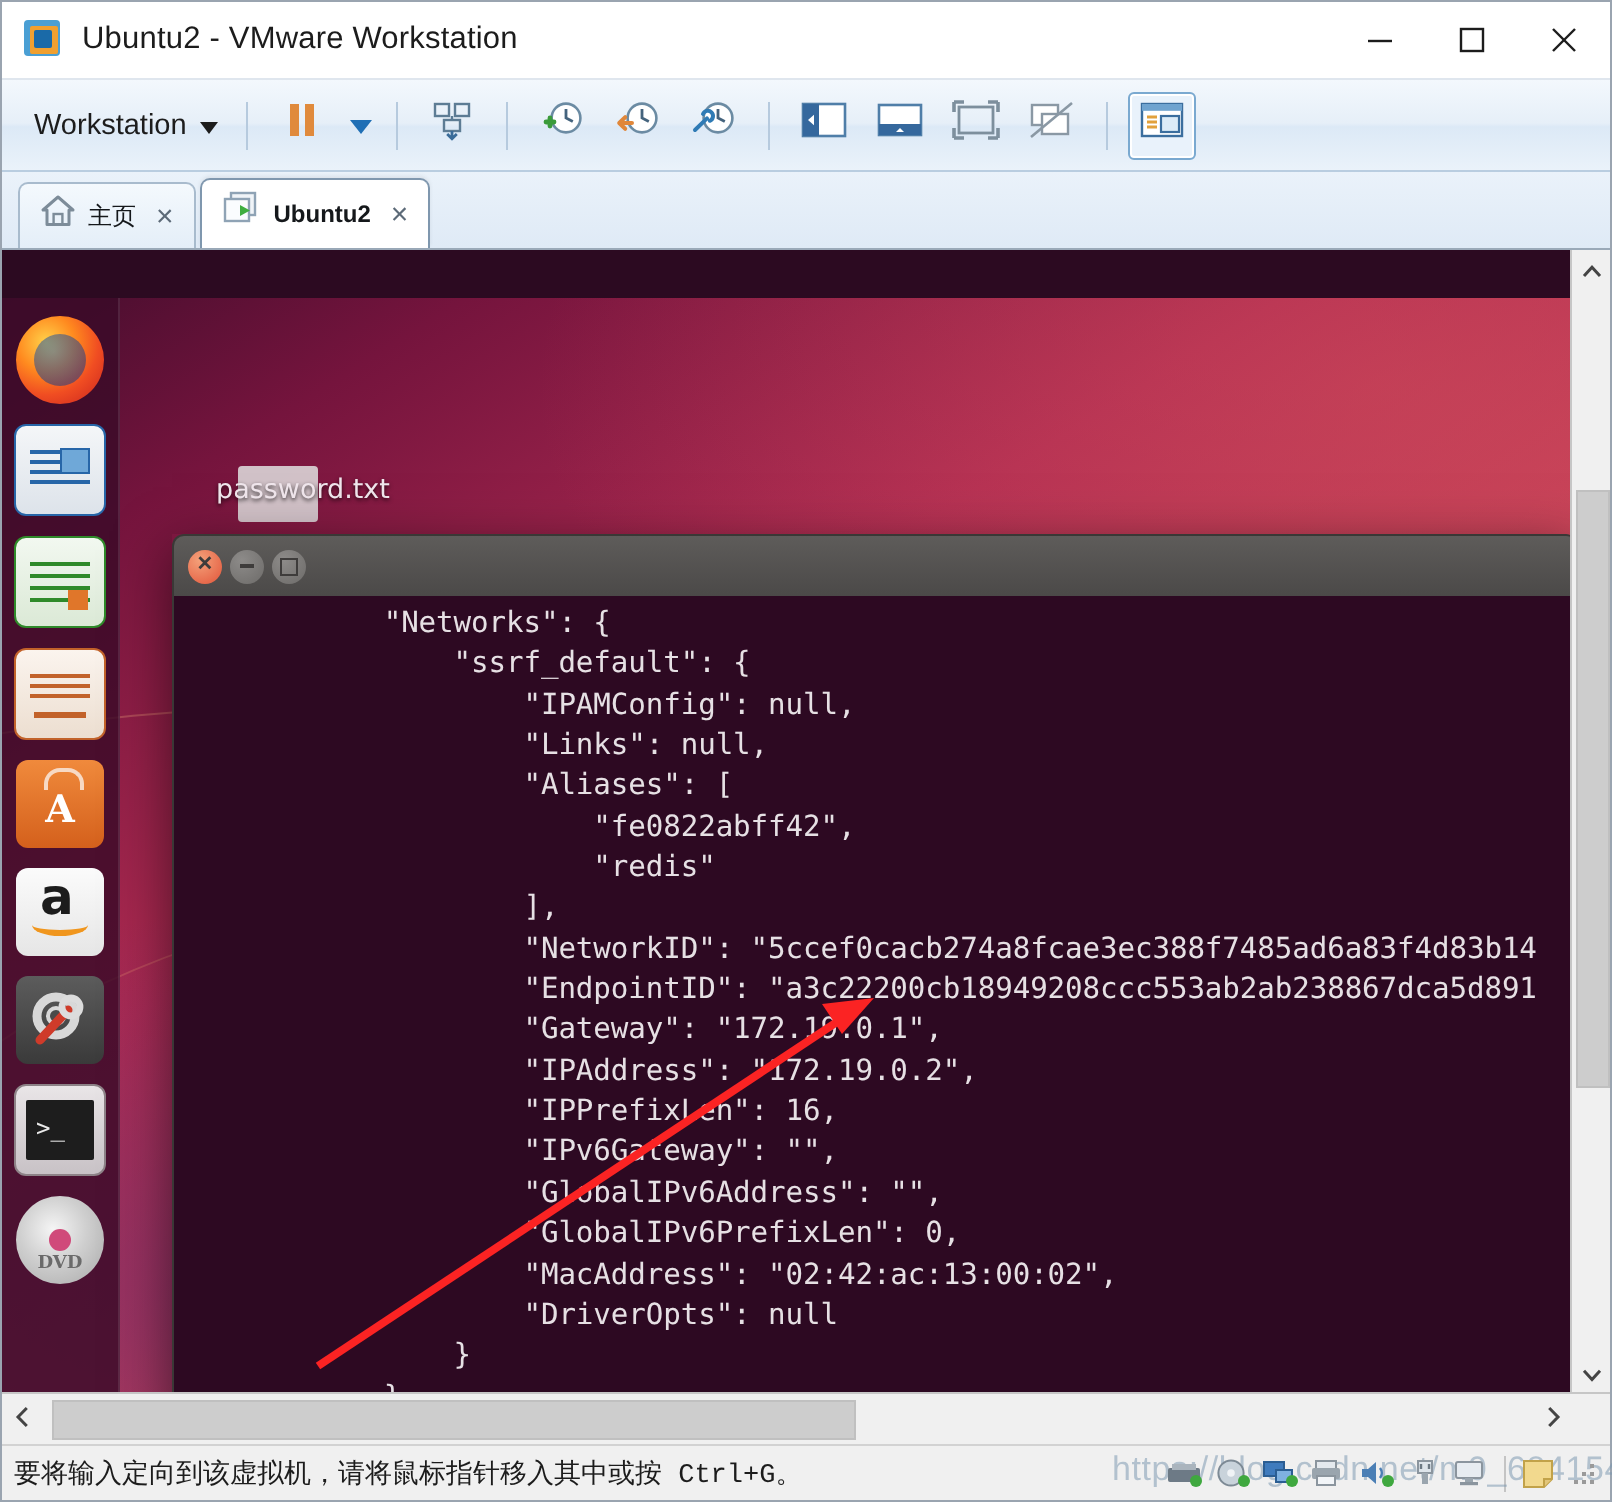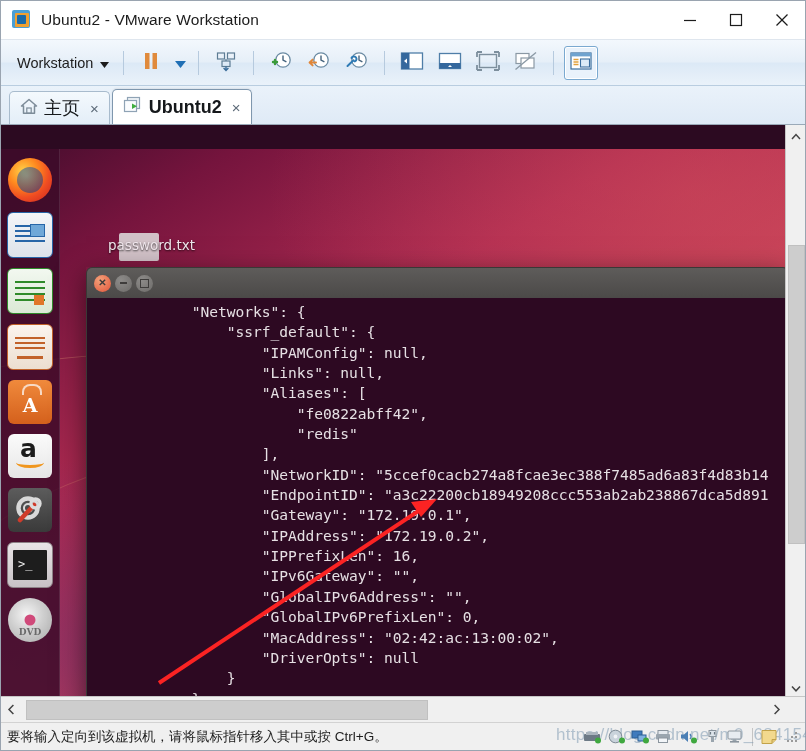--- a/index.html
+++ b/index.html
@@ -52,21 +52,21 @@
   }
   .tab{
     display:flex;align-items:center;height:32px;padding:0 8px 0 10px;margin-right:2px;
     border:1px solid #a8bbcd;border-bottom:none;border-radius:5px 5px 0 0;
     background:linear-gradient(to bottom,#f4f9fd,#e4eef8);cursor:default;position:relative;
   }
   .tab.active{
     background:#ffffff;border-color:#7f97ae;height:34px;z-index:3;
     box-shadow:0 -1px 2px rgba(0,0,0,.07);
   }
-  .tab-label{font-size:18px;color:#15181b;margin:0 8px 0 6px;white-space:nowrap;text-align:right;}
+  .tab-label{font-size:12px;color:#15181b;margin:0 8px 0 6px;white-space:nowrap;text-align:right;}
   .tab.active .tab-label{font-weight:bold;}
   .tab-close{font-size:15px;color:#5c6a78;padding:0 2px;line-height:1;cursor:default;}
 
   
   .vmarea{flex:1 1 auto;position:relative;display:flex;min-height:0;background:#2b0a22;}
   .vmscreen{position:relative;flex:1 1 auto;overflow:hidden;}
 
   
   .wallpaper{
     position:absolute;inset:0;
@@ -158,21 +158,21 @@
   .sb-arrow{height:19px;width:19px;display:flex;align-items:center;justify-content:center;background:#f0f0f0;cursor:default;}
   .vthumb{position:absolute;left:2px;width:15px;background:#cdcdcd;border:1px solid #c0c0c0;cursor:default;}
   .hscrollrow{height:25px;flex:0 0 25px;display:flex;align-items:center;background:#f0f0f0;border-top:1px solid #c6c6c6;position:relative;}
   .hthumb{position:absolute;top:3px;height:18px;background:#cdcdcd;border:1px solid #c0c0c0;cursor:default;}
 
   
   .statusbar{
     height:27px;flex:0 0 27px;display:flex;align-items:center;
     background:#f0f0f0;border-top:1px solid #d2d2d2;position:relative;
   }
-  .status-text{font-size:13.5px;color:#1c1c1c;margin-left:6px;font-family:Liberation Sans, sans-serif;white-space:nowrap;}
+  .status-text{font-size:13.5px;color:#1c1c1c;margin-left:6px;font-family:Liberation Mono, monospace;white-space:nowrap;}
   .status-icons{margin-left:auto;display:flex;align-items:center;padding-right:4px;}
   .sic{width:24px;height:22px;display:flex;align-items:center;justify-content:center;cursor:default;position:relative;}
   .st-sep{width:1px;height:18px;background:#c4c4c4;margin:0 4px;}
   .grip{width:14px;height:14px;margin-left:4px;margin-right:2px;position:relative;}
   .grip i{position:absolute;width:2px;height:2px;background:#9a9a9a;}
   .watermark{
     position:absolute;left:555px;top:2px;font-size:17px;color:rgba(120,150,175,.52);
     font-family:"Liberation Sans",sans-serif;white-space:nowrap;letter-spacing:.3px;pointer-events:none;
   }
 </style>

